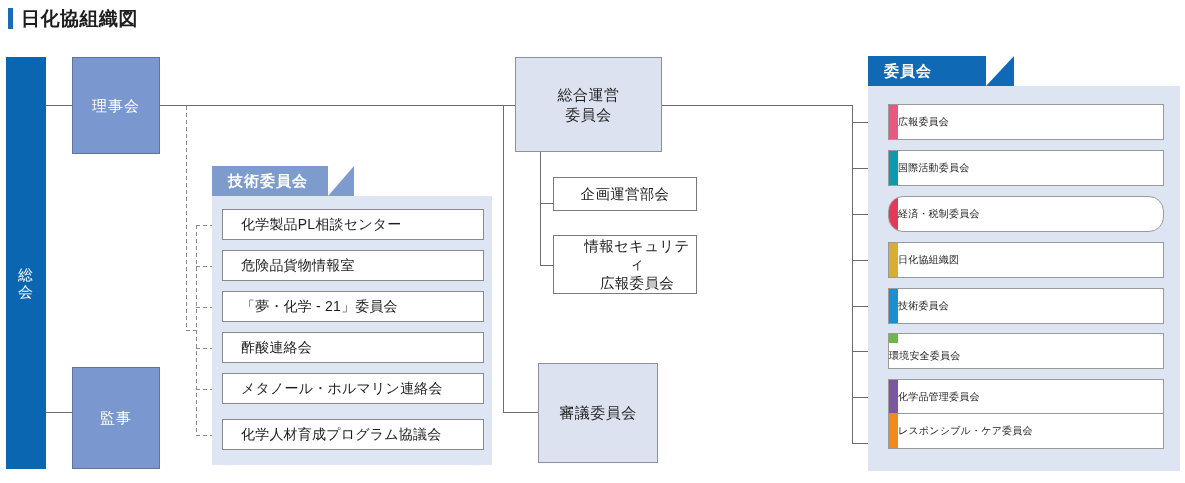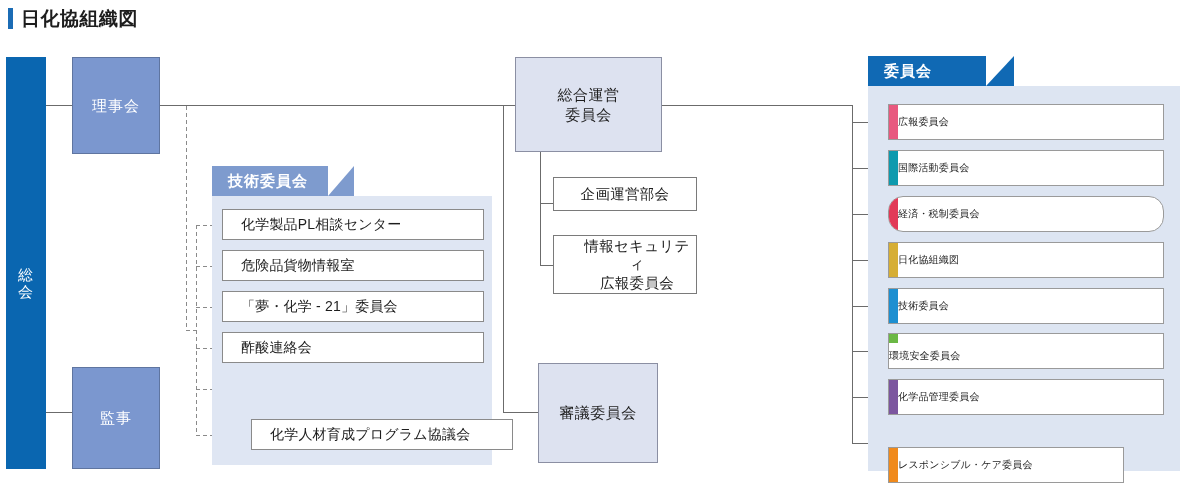--- a/index.html
+++ b/index.html
@@ -279,21 +279,24 @@
     </div>
     <div class="rel-item" style="left:10px; top:84px; width:262px; height:31px;">
       <span>危険品貨物情報室</span>
     </div>
     <div class="rel-item" style="left:10px; top:125px; width:262px; height:31px;">
       <span>「夢・化学 - 21」委員会</span>
     </div>
     <div class="rel-item" style="left:10px; top:166px; width:262px; height:31px;">
       <span>酢酸連絡会</span>
     </div>
-    <div class="rel-item" style="left:10px; top:253px; width:262px; height:31px;margin-left:29px;">
+    <div class="rel-item" style="left:10px; top:207px; width:262px; height:31px;">
+      <span>メタノール・ホルマリン連絡会</span>
+    </div>
+    <div class="rel-item" style="left:10px; top:253px; width:262px; height:31px;">
       <span>化学人材育成プログラム協議会</span>
     </div>
   </div>
 
   <div class="node node-lav" style="left:515px; top:57px; width:147px; height:95px; flex-direction:column;">
     <span>総合運営</span>
     <span>委員会</span>
   </div>
 
   <div class="node node-white" style="left:553px; top:177px; width:144px; height:34px;text-align:center;">
@@ -336,19 +339,19 @@
       <span class="com-label">技術委員会</span>
     </div>
     <div class="com-item" style="left:20px; top:277px; width:276px; height:36px;flex-direction:column;">
       <span class="com-accent" style="background-color: rgb(107, 184, 69);"></span>
       <span class="com-label">環境安全委員会</span>
     </div>
     <div class="com-item" style="left:20px; top:323px; width:276px; height:36px;">
       <span class="com-accent" style="background-color: rgb(124, 86, 159);"></span>
       <span class="com-label">化学品管理委員会</span>
     </div>
-    <div class="com-item" style="left:20px; top:391px; width:236px; height:36px;">
+    <div class="com-item" style="left:20px; top:357px; width:276px; height:36px;">
       <span class="com-accent" style="background-color: rgb(240, 138, 28);"></span>
       <span class="com-label">レスポンシブル・ケア委員会</span>
     </div>
   </div>
 
 </div>
 
 </body></html>

